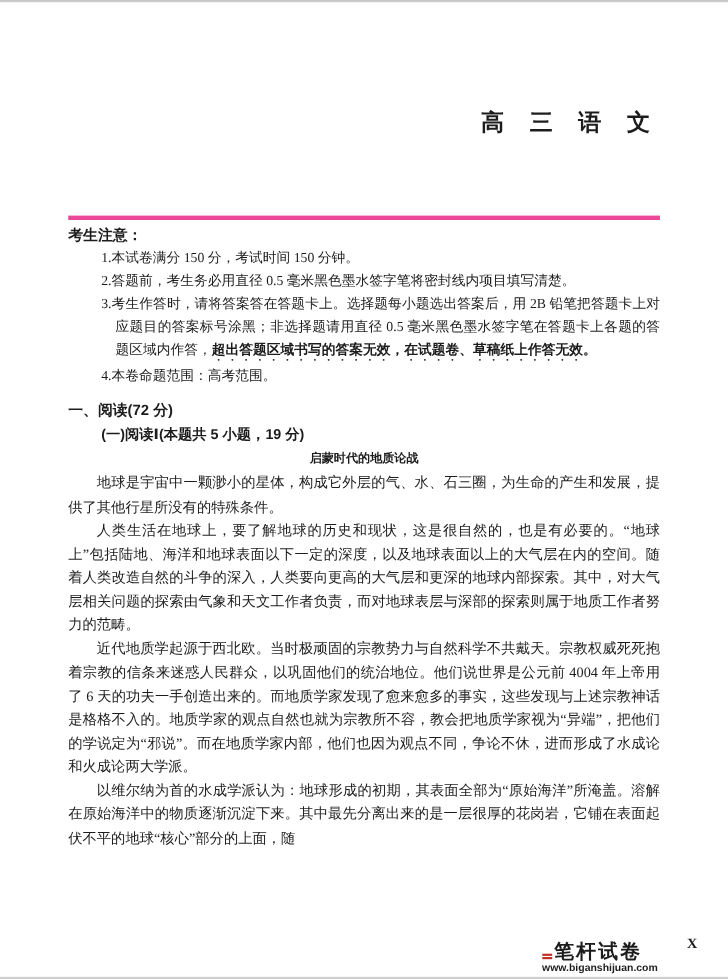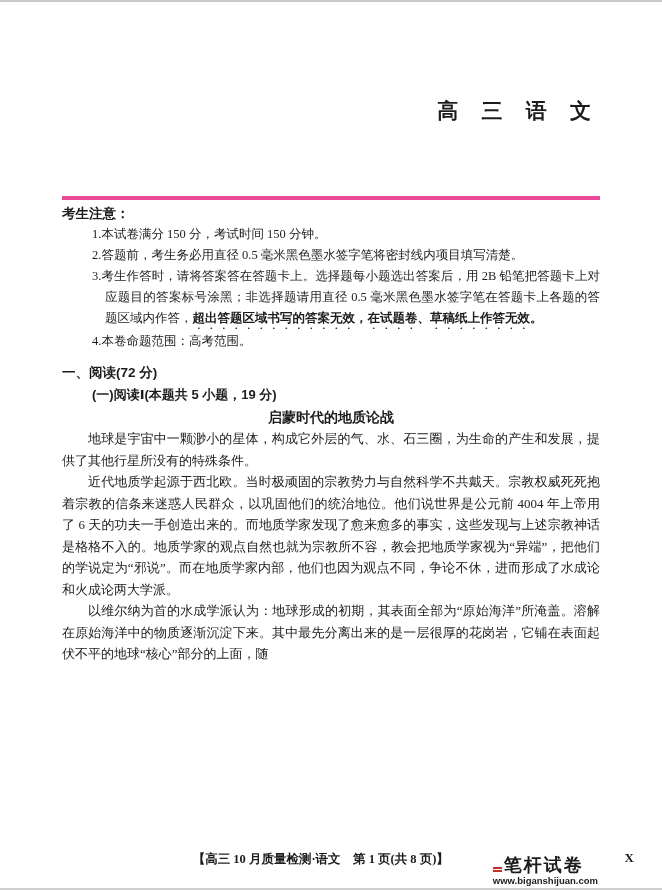--- a/index.html
+++ b/index.html
@@ -29,21 +29,21 @@
   .section-heading{
     margin-top:10px;font-family:"Liberation Sans","DejaVu Sans",sans-serif;
     font-weight:bold;font-size:13.5px;line-height:22px;
   }
   .sub-heading{
     margin-left:30px;font-family:"Liberation Sans","DejaVu Sans",sans-serif;
     font-weight:bold;font-size:13px;line-height:22px;
   }
   .article-title{
     text-align:center;font-family:"Liberation Sans","DejaVu Sans",sans-serif;
-    font-weight:bold;font-size:14px;line-height:22px;
+    font-weight:bold;font-size:11px;line-height:22px;
   }
   .para{margin:0;font-size:13px;line-height:21.5px;text-indent:2em;text-align:justify;}
   .footer{position:absolute;left:0;right:0;bottom:0;height:48px;}
   .footer-page-info{
     position:absolute;left:50%;transform:translateX(-54%);bottom:22px;
     font-weight:bold;font-size:12.5px;white-space:nowrap;
   }
   .brand{position:absolute;right:64px;bottom:4px;text-align:left;line-height:0;}
   .brand-row{white-space:nowrap;}
   .brand-mark{
@@ -78,26 +78,26 @@
       <div class="notice-item hang"><span>3.考生作答时，请将答案答在答题卡上。选择题每小题选出答案后，用 2B 铅笔把答题卡上对应题目的答案标号涂黑；非选择题请用直径 0.5 毫米黑色墨水签字笔在答题卡上各题的答题区域内作答，</span><span class="em">超出答题区域书写的答案无效，在试题卷、草稿纸上作答无效。</span></div>
       <div class="notice-item">4.本卷命题范围：高考范围。</div>
     </div>
 
     <div class="section-heading">一、阅读(72 分)</div>
     <div class="sub-heading">(一)阅读Ⅰ(本题共 5 小题，19 分)</div>
 
     <div class="article-title">启蒙时代的地质论战</div>
 
     <p class="para">地球是宇宙中一颗渺小的星体，构成它外层的气、水、石三圈，为生命的产生和发展，提供了其他行星所没有的特殊条件。</p>
+    <p class="para">人类生活在地球上，要了解地球的历史和现状，这是很自然的，也是有必要的。“地球上”包括陆地、海洋和地球表面以下一定的深度，以及地球表面以上的大气层在内的空间。随着人类改造自然的斗争的深入，人类要向更高的大气层和更深的地球内部探索。其中，对大气层相关问题的探索由气象和天文工作者负责，而对地球表层与深部的探索则属于地质工作者努力的范畴。</p>
     <p class="para">近代地质学起源于西北欧。当时极顽固的宗教势力与自然科学不共戴天。宗教权威死死抱着宗教的信条来迷惑人民群众，以巩固他们的统治地位。他们说世界是公元前 4004 年上帝用了 6 天的功夫一手创造出来的。而地质学家发现了愈来愈多的事实，这些发现与上述宗教神话是格格不入的。地质学家的观点自然也就为宗教所不容，教会把地质学家视为“异端”，把他们的学说定为“邪说”。而在地质学家内部，他们也因为观点不同，争论不休，进而形成了水成论和火成论两大学派。</p>
     <p class="para">以维尔纳为首的水成学派认为：地球形成的初期，其表面全部为“原始海洋”所淹盖。溶解在原始海洋中的物质逐渐沉淀下来。其中最先分离出来的是一层很厚的花岗岩，它铺在表面起伏不平的地球“核心”部分的上面，随</p>
   </div>
 
   <div class="footer">
-    <span class="footer-page-info">【高三 10 月质量检测·语文　第 1 页(共 8 页)】</span>
     <div class="brand">
       <span class="brand-row"><span class="brand-mark"></span><span class="brand-name">笔杆试卷</span></span>
       <span class="brand-url">www.biganshijuan.com</span>
     </div>
     <span class="page-letter">X</span>
   </div>
 
   <div class="edge-bottom"></div>
 </div>
 

